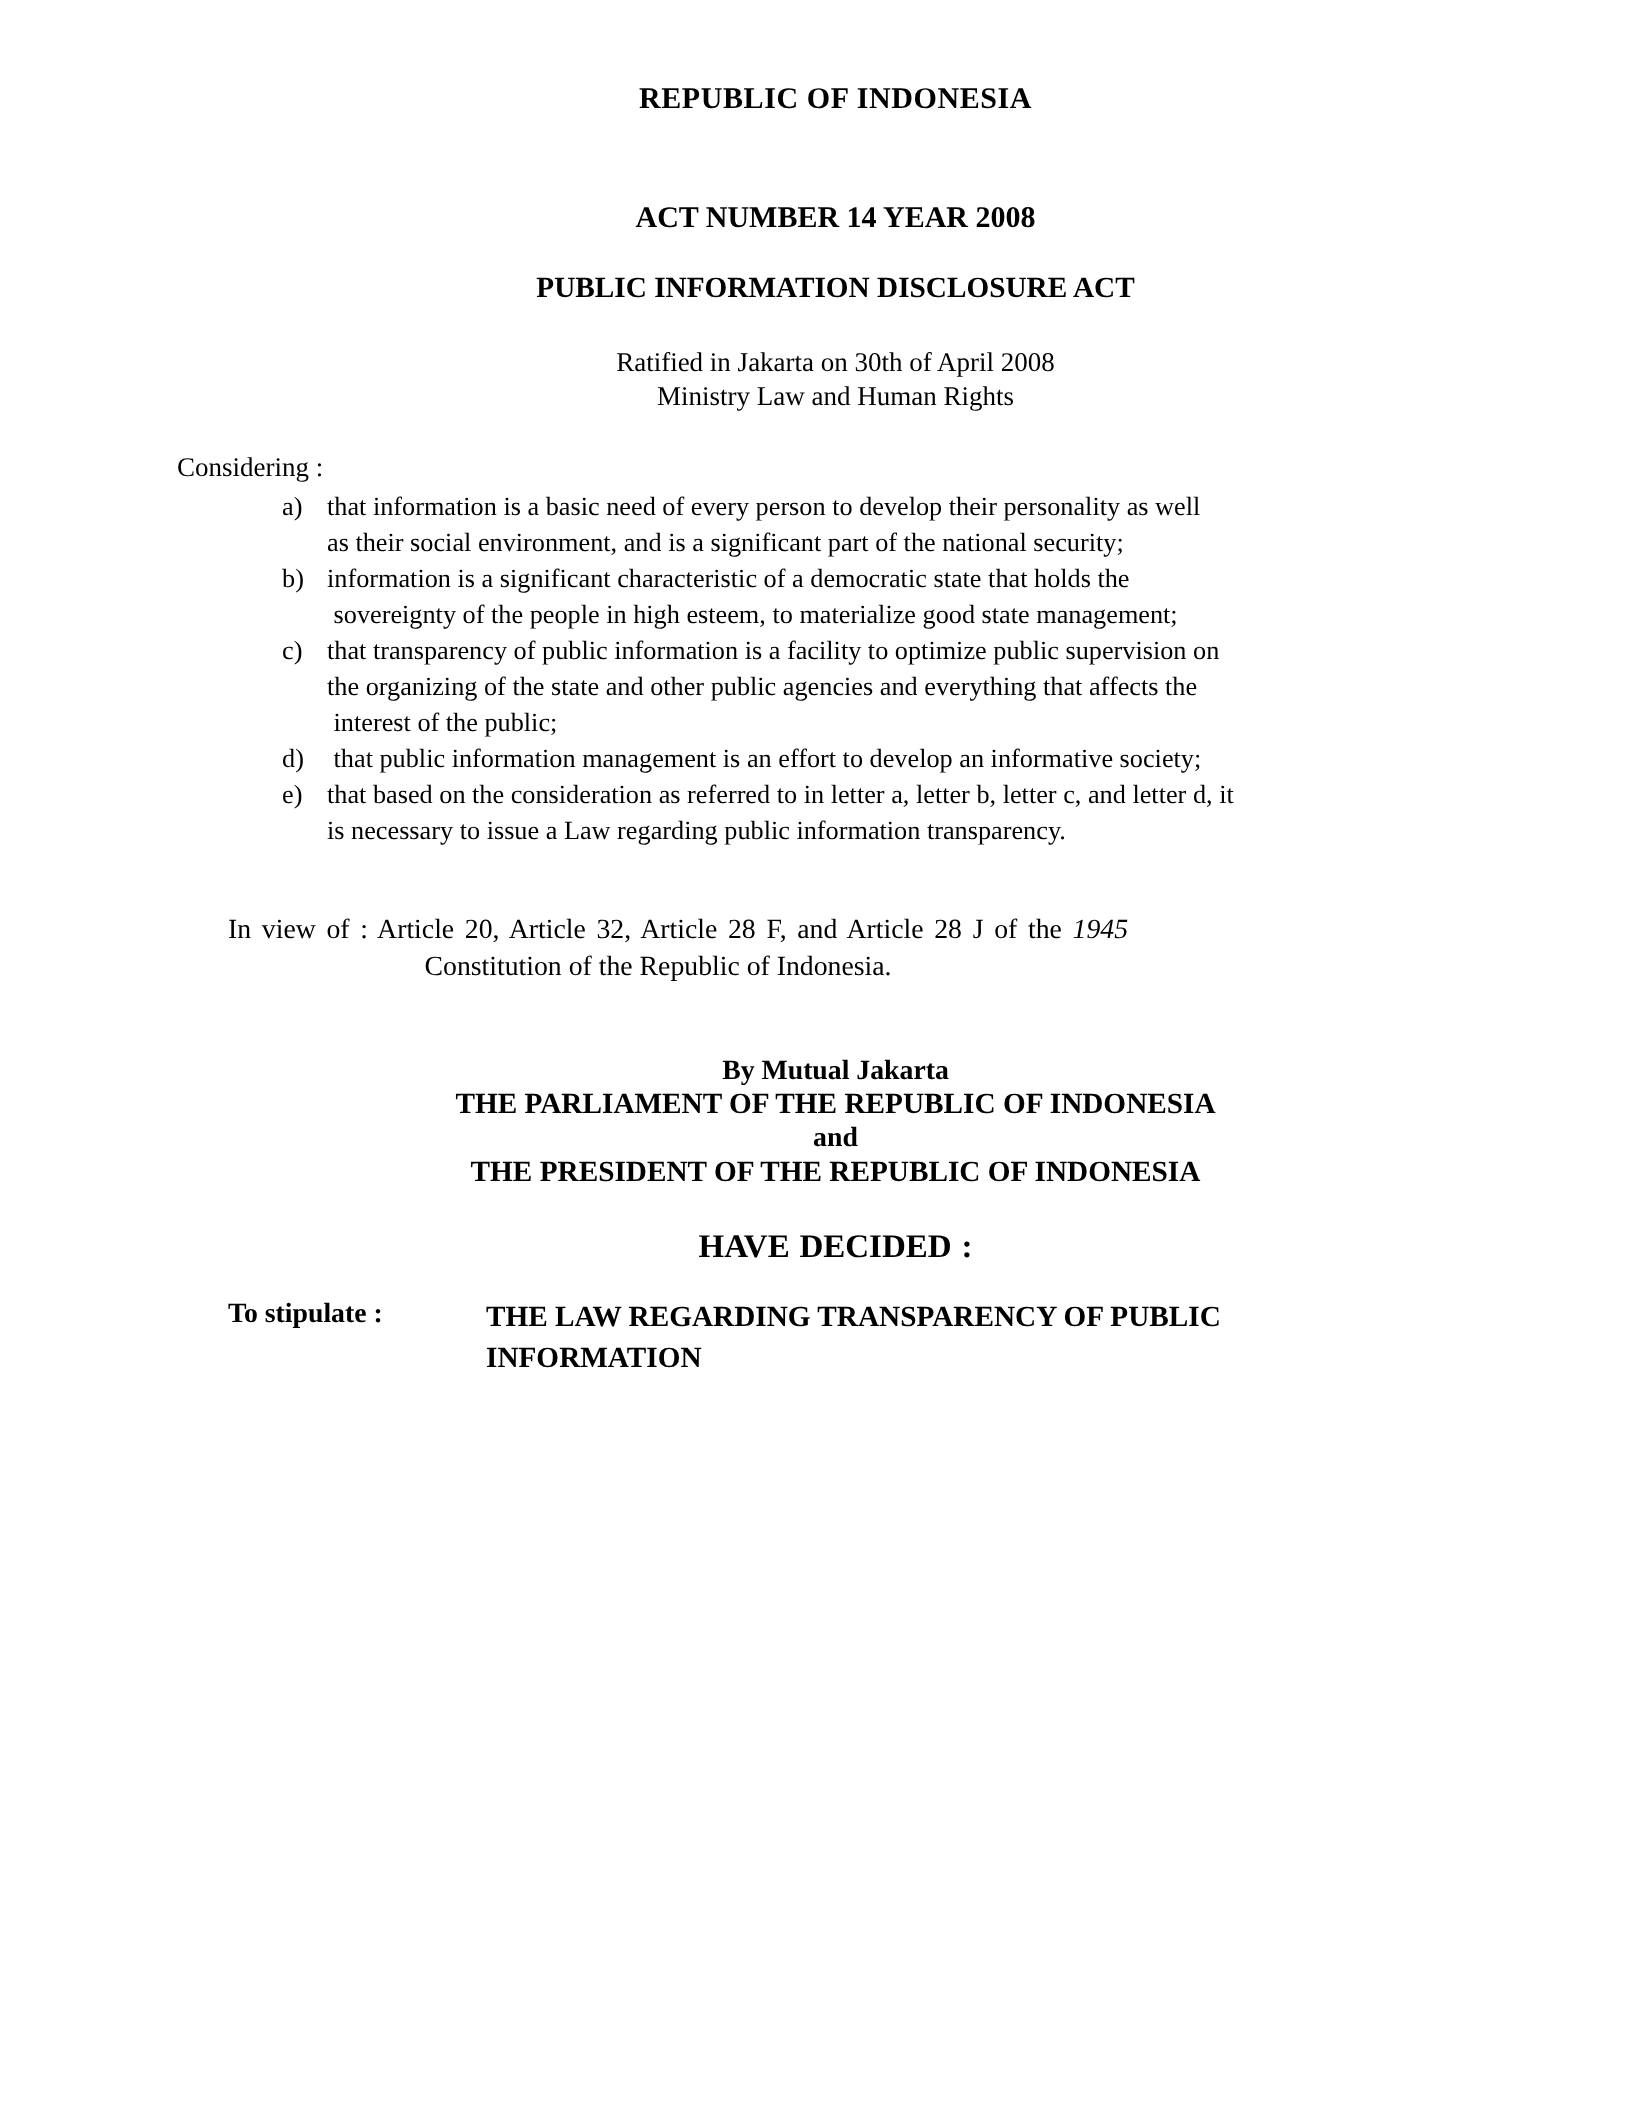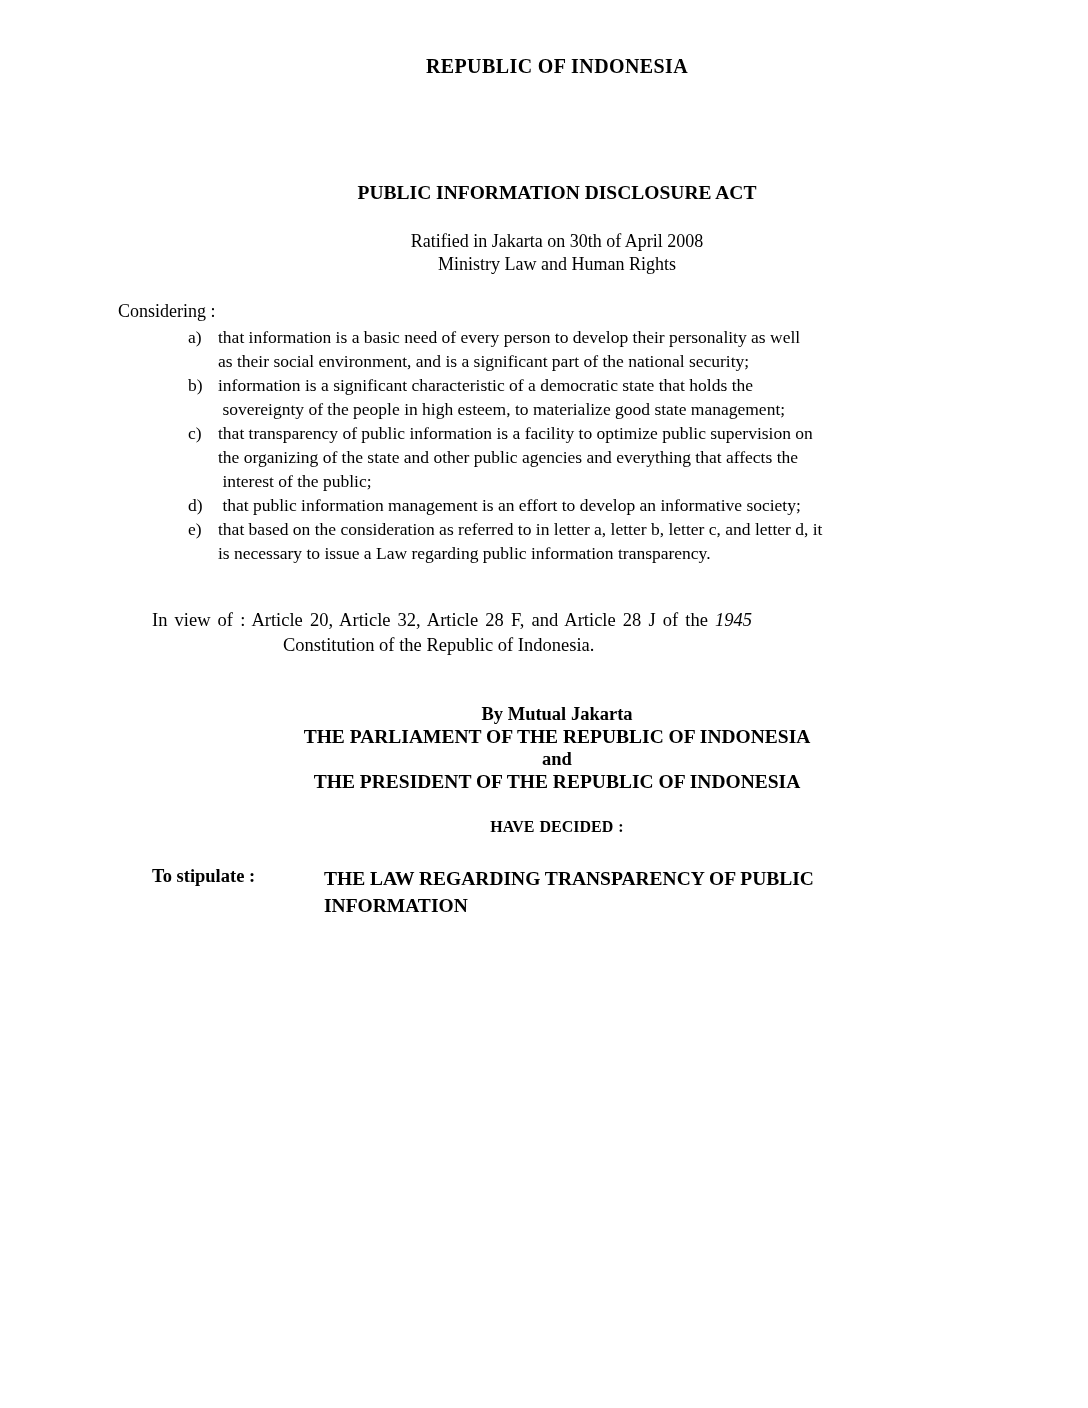--- a/index.html
+++ b/index.html
@@ -33,21 +33,21 @@
   .cons-line { line-height: 24px; white-space: pre; }
 
   .inview { top: 608px; left: 152px; font-size: 18.5px; }
   .inview-line1 { white-space: pre; word-spacing: 2.5px; line-height: 25px; }
   .inview-year { font-style: italic; }
   .inview-line2 { margin-left: 131px; line-height: 25px; white-space: pre; }
 
   .consent { top: 703px; }
   .consent-small { font-size: 18.5px; line-height: 22.5px; font-weight: bold; }
   .consent-caps { font-size: 19.5px; line-height: 22.5px; font-weight: bold; }
-  .decided { top: 818px; font-size: 16px; font-weight: bold; word-spacing: 1px; }
+  .decided { top: 818px; font-size: 22px; font-weight: bold; word-spacing: 1px; }
 
   .stip-label { top: 866px; left: 152px; font-size: 18.5px; font-weight: bold; white-space: pre; }
   .stip-text { top: 865px; left: 324px; font-size: 19.5px; font-weight: bold; }
   .stip-line { line-height: 27px; white-space: pre; }
 
   .footer {
     top: 1308px;
     left: 0;
     right: 91px;
     text-align: right;
@@ -56,20 +56,21 @@
     letter-spacing: 0.3px;
     color: #0c4a6e;
   }
 </style>
 </head>
 <body>
 
 <div class="page">
 
   <div class="center title-country">REPUBLIC OF INDONESIA</div>
+  <div class="center title-act-number">ACT NUMBER 14 YEAR 2008</div>
   <div class="center title-act-name">PUBLIC INFORMATION DISCLOSURE ACT</div>
   <div class="center sub-ratified">Ratified in Jakarta on 30th of April 2008</div>
   <div class="center sub-ministry">Ministry Law and Human Rights</div>
 
   <div class="abs considering-label">Considering :</div>
 
   <div class="abs cons-list">
 
     <div class="cons-item">
       <span class="cons-marker">a)</span>

